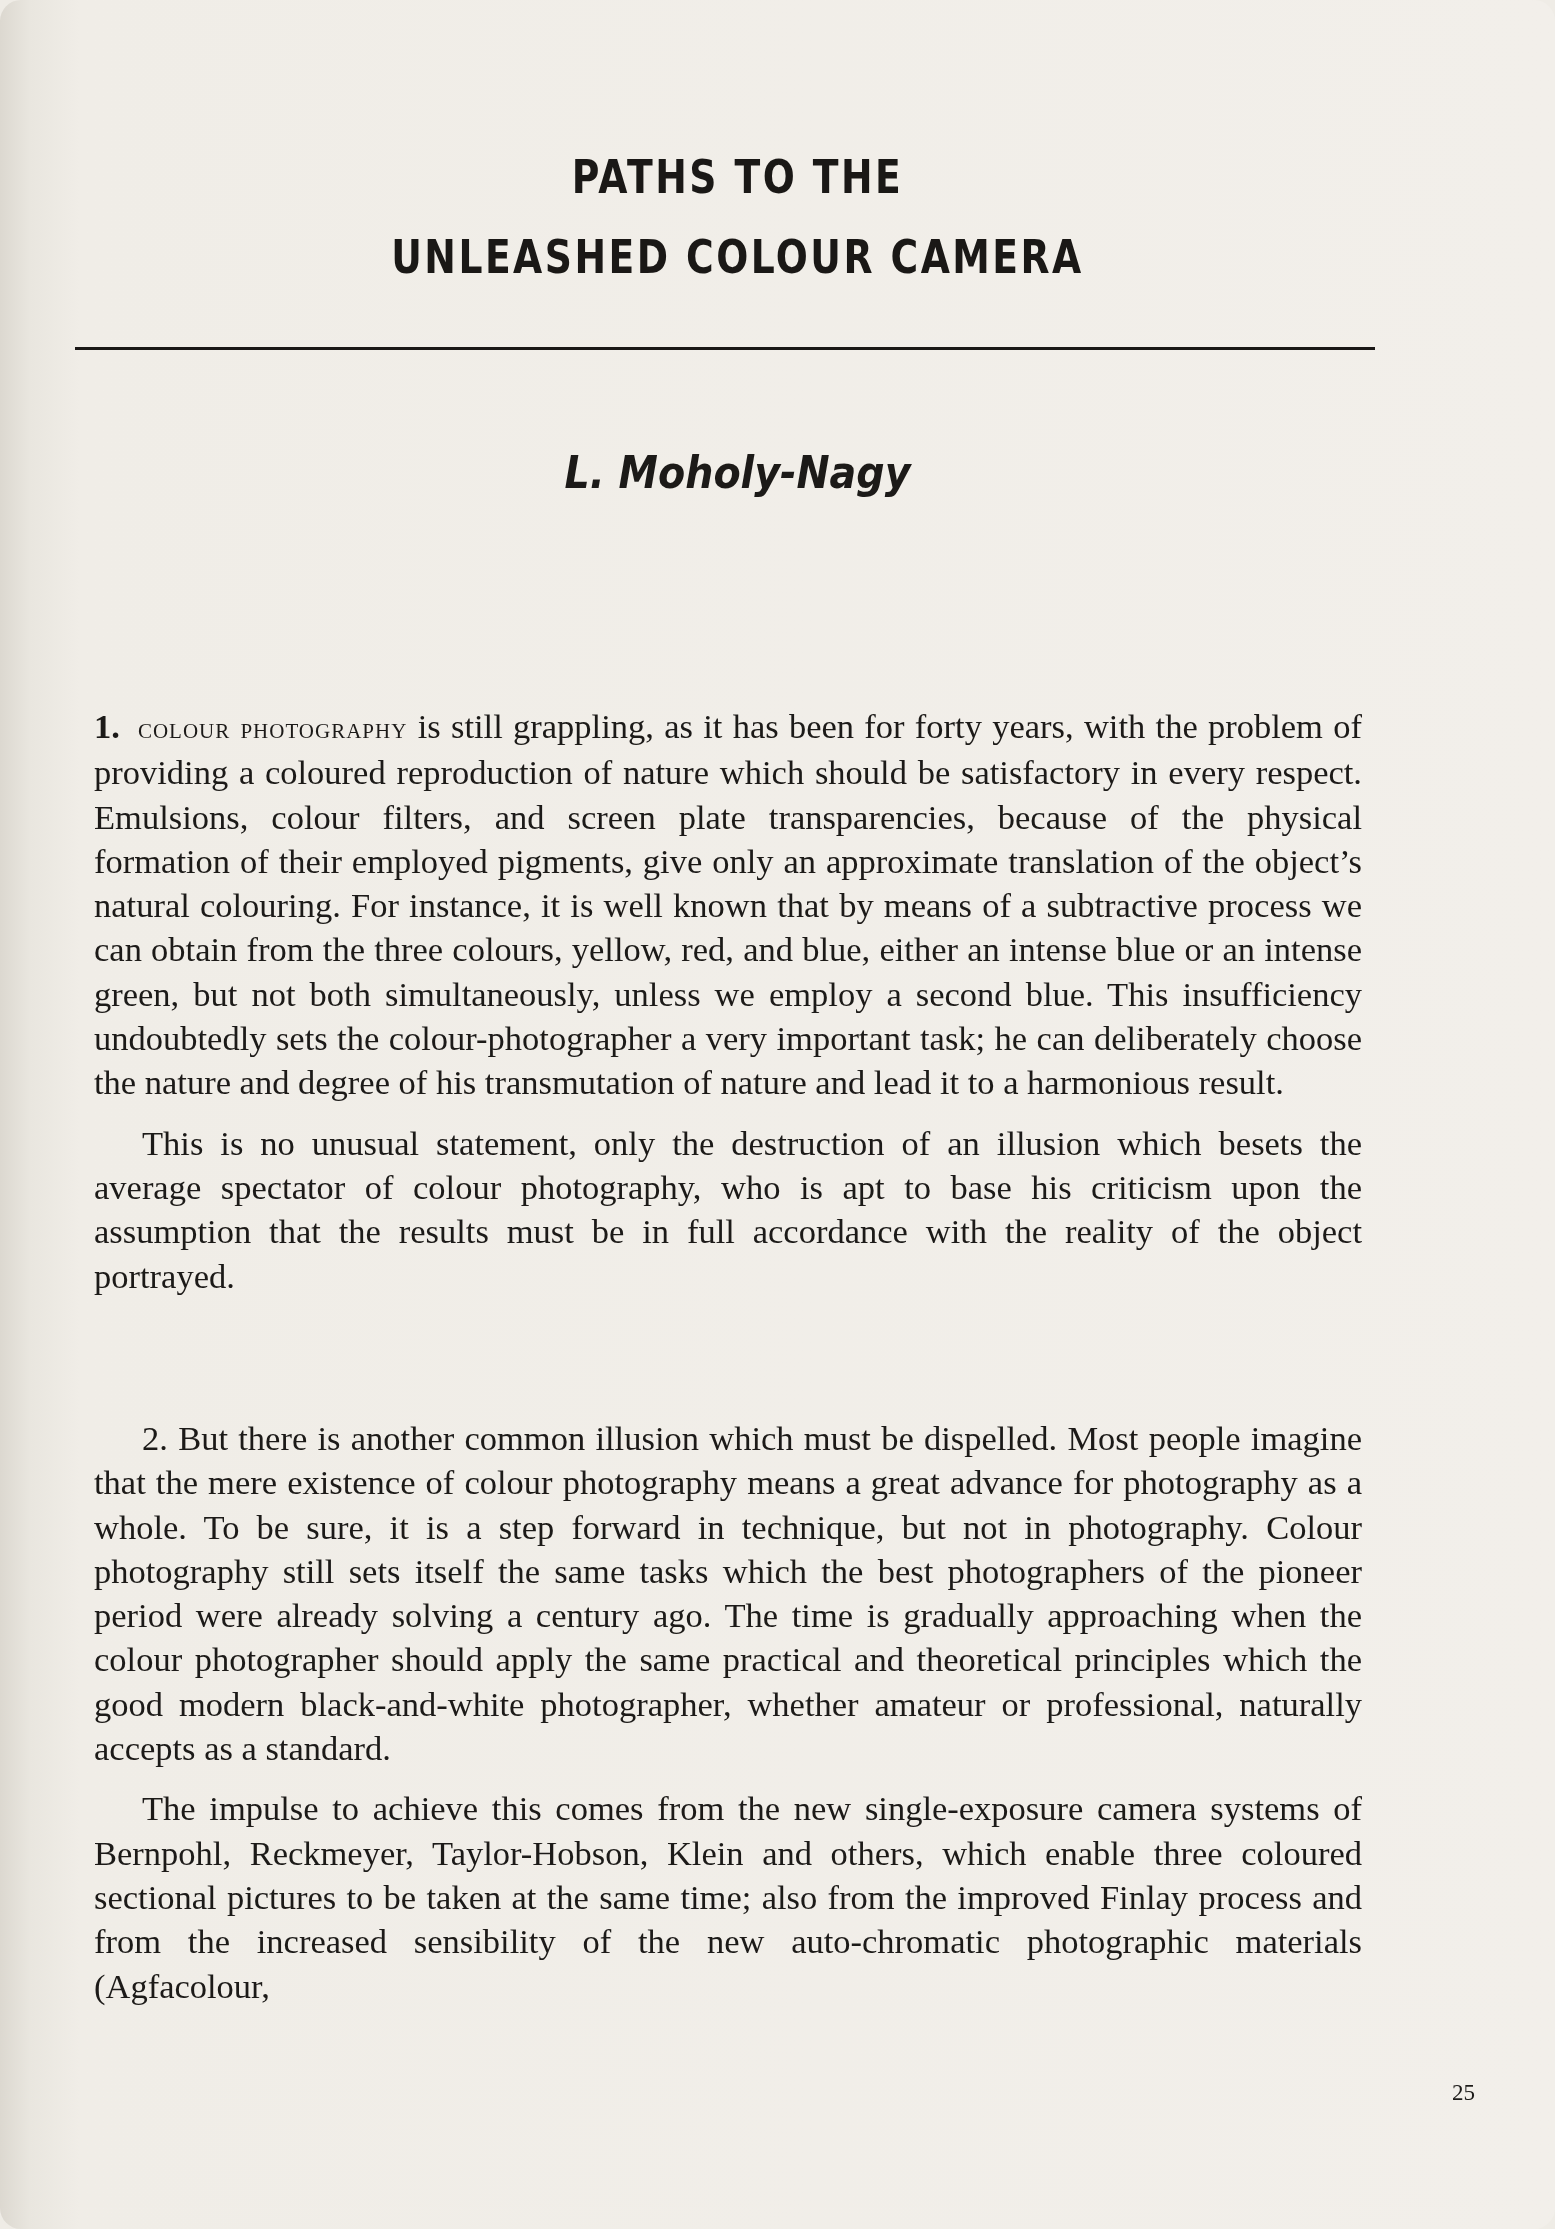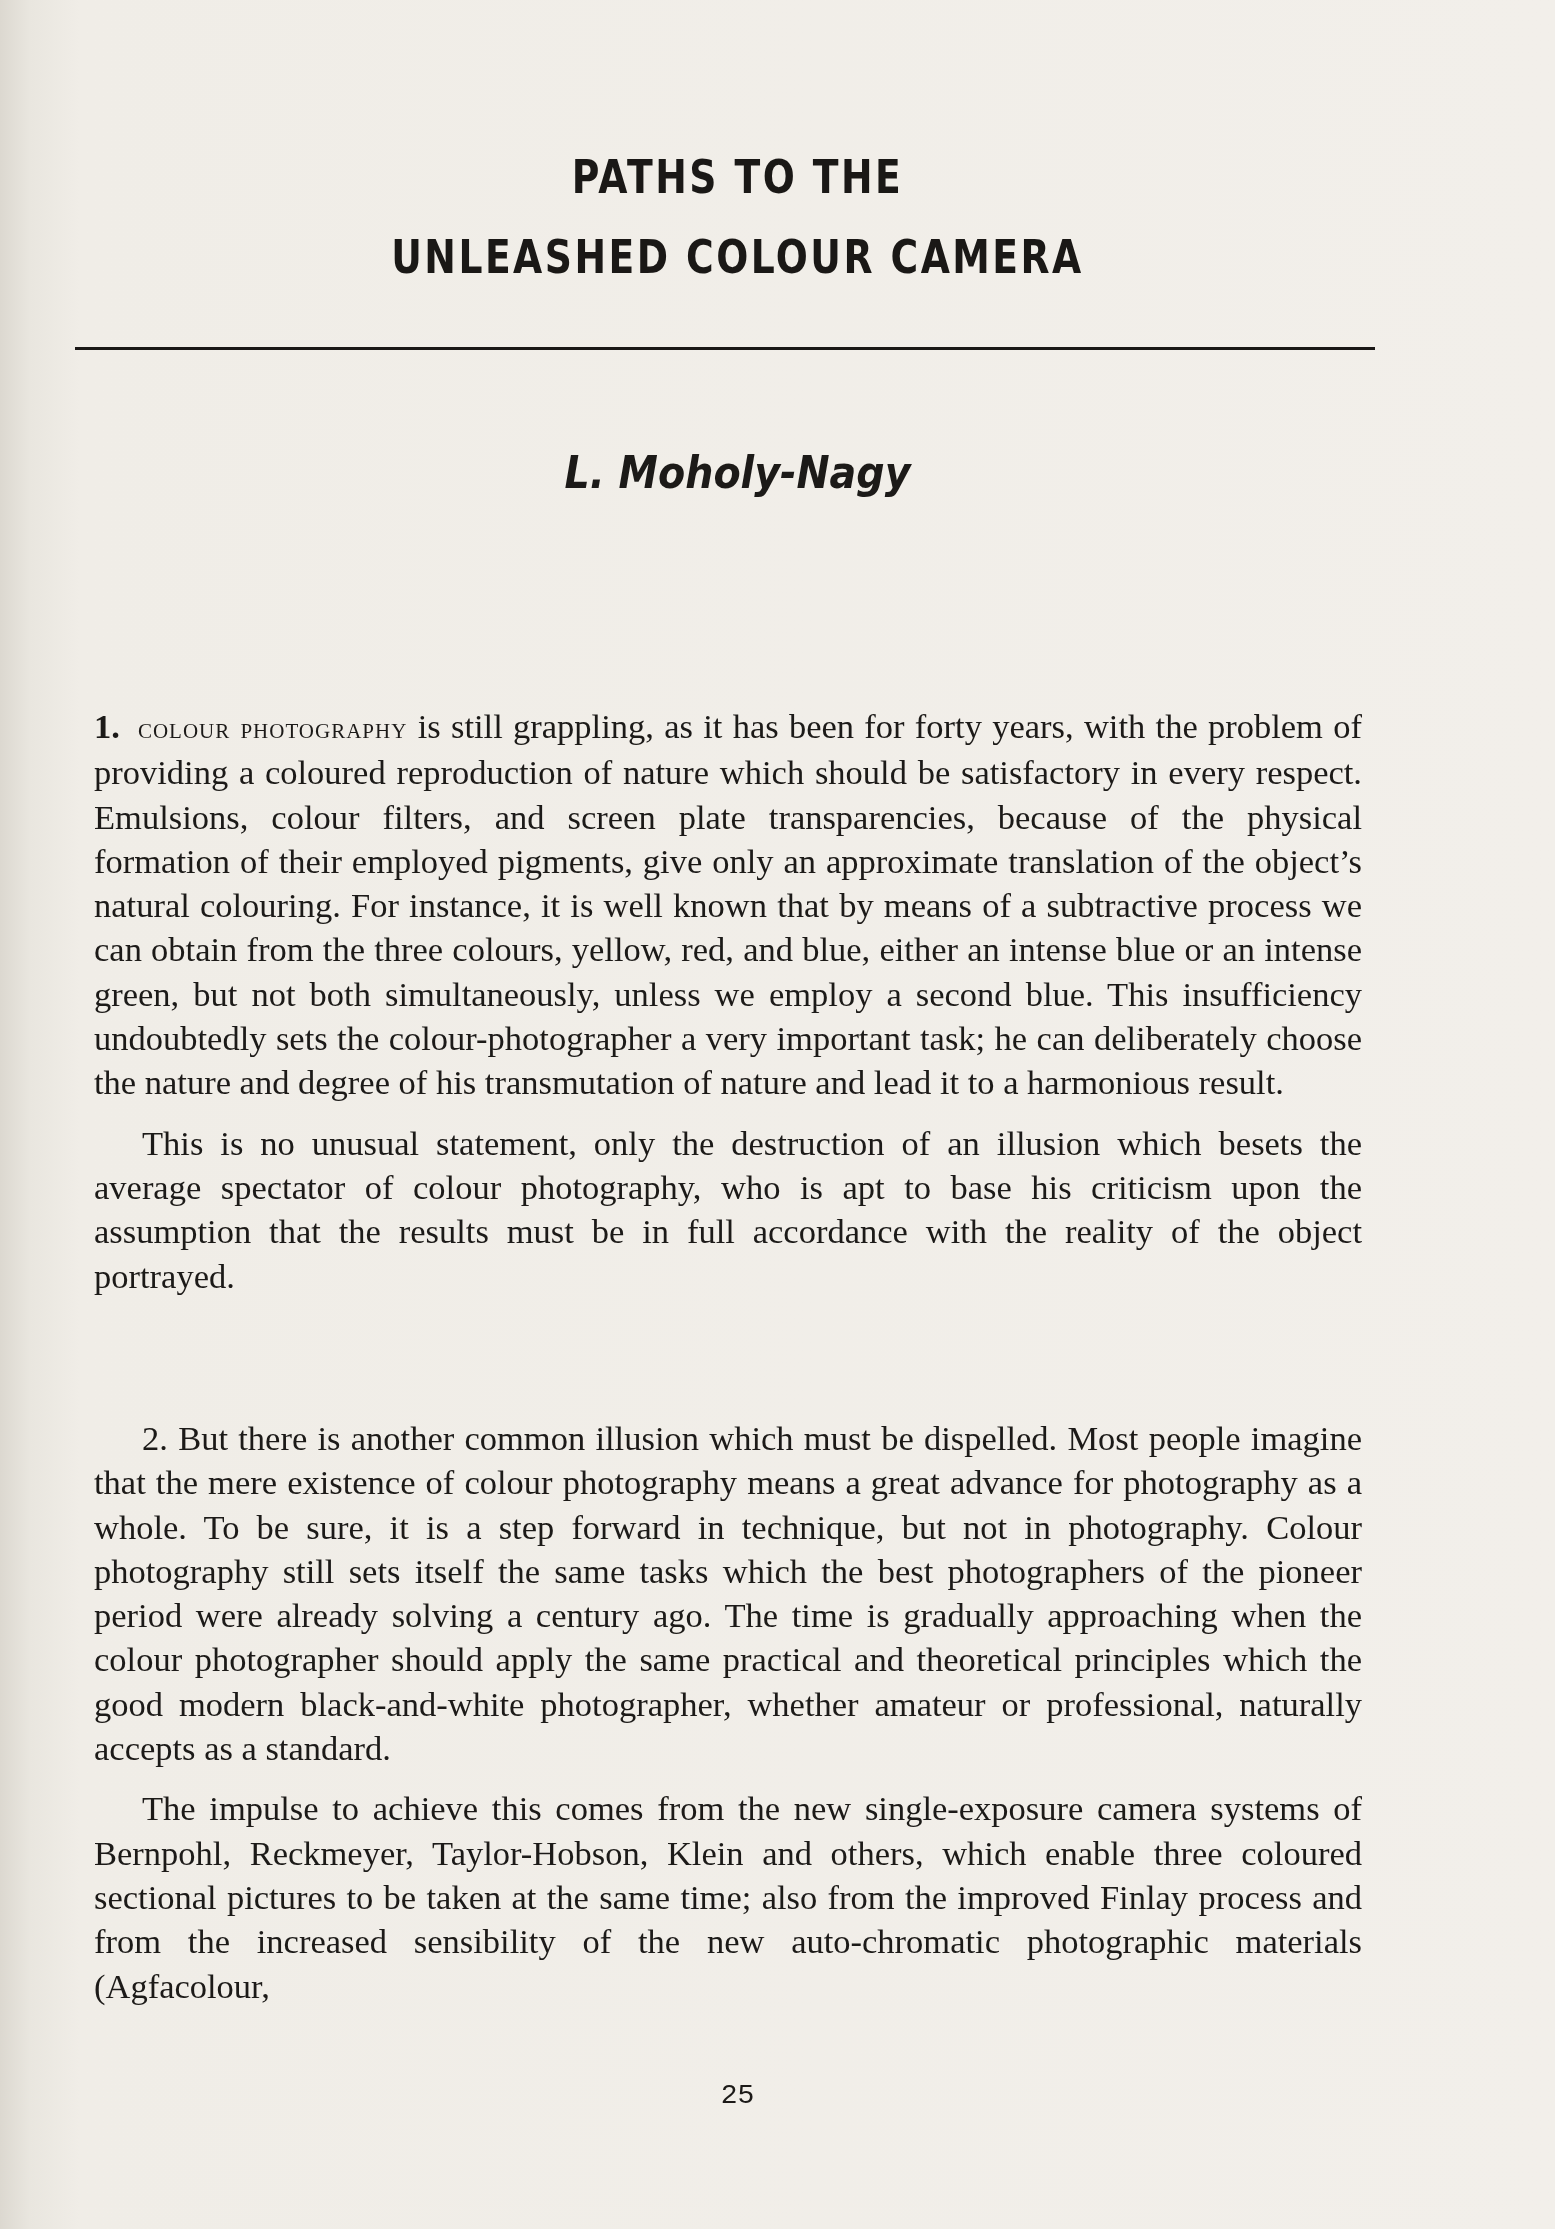--- a/index.html
+++ b/index.html
@@ -6,20 +6,21 @@
     body {
       width: 1555px; height: 2229px; overflow: hidden;
       background: #efece6;
       position: relative;
       font-family: "Liberation Serif", "DejaVu Serif", serif;
       color: #1c1a18;
     }
     .page {
       position: absolute; left: 0; top: 0; width: 1555px; height: 2229px;
       background: linear-gradient(90deg, #dcd8d0 0px, #e9e6df 30px, #f0ede7 80px, #f2efea 100%);
+      border-radius: 21px;
     }
     .title {
       position: absolute; left: 0; width: 1475px; text-align: center;
       font-family: "DejaVu Sans", sans-serif; font-weight: bold;
       font-size: 46px; letter-spacing: 3px; transform: scaleX(0.82);
       transform-origin: center;
       color: #1a1816;
     }
     .title.l1 { top: 150px; }
     .title.l2 { top: 230px; }
@@ -37,23 +38,22 @@
       font-size: 34.5px; line-height: 44.3px;
       text-align: justify;
     }
     .body-text p { margin: 16px; }
     .p1 { top: 688px; }
     .p2 { top: 1400px; }
     .indent { text-indent: 48px; }
     .sc { font-variant: small-caps; letter-spacing: 1px; font-size: 30px; }
     .num { font-weight: bold; margin-right: 18px; }
     .folio {
-      position: absolute; top: 2080px; left: 0; width: 1475px; text-align: center;
-      font-size: 28px;
-      font-family: Liberation Mono, monospace;
+      position: absolute; top: 2080px; left: 0; width: 1475px; text-align: right;
+      font-size: 23px;
     }
   </style>
 </head>
 <body>
 
 <div class="page">
   <div class="title l1">PATHS TO THE</div>
   <div class="title l2">UNLEASHED COLOUR CAMERA</div>
   <div class="rule"></div>
   <div class="author">L. Moholy-Nagy</div>

